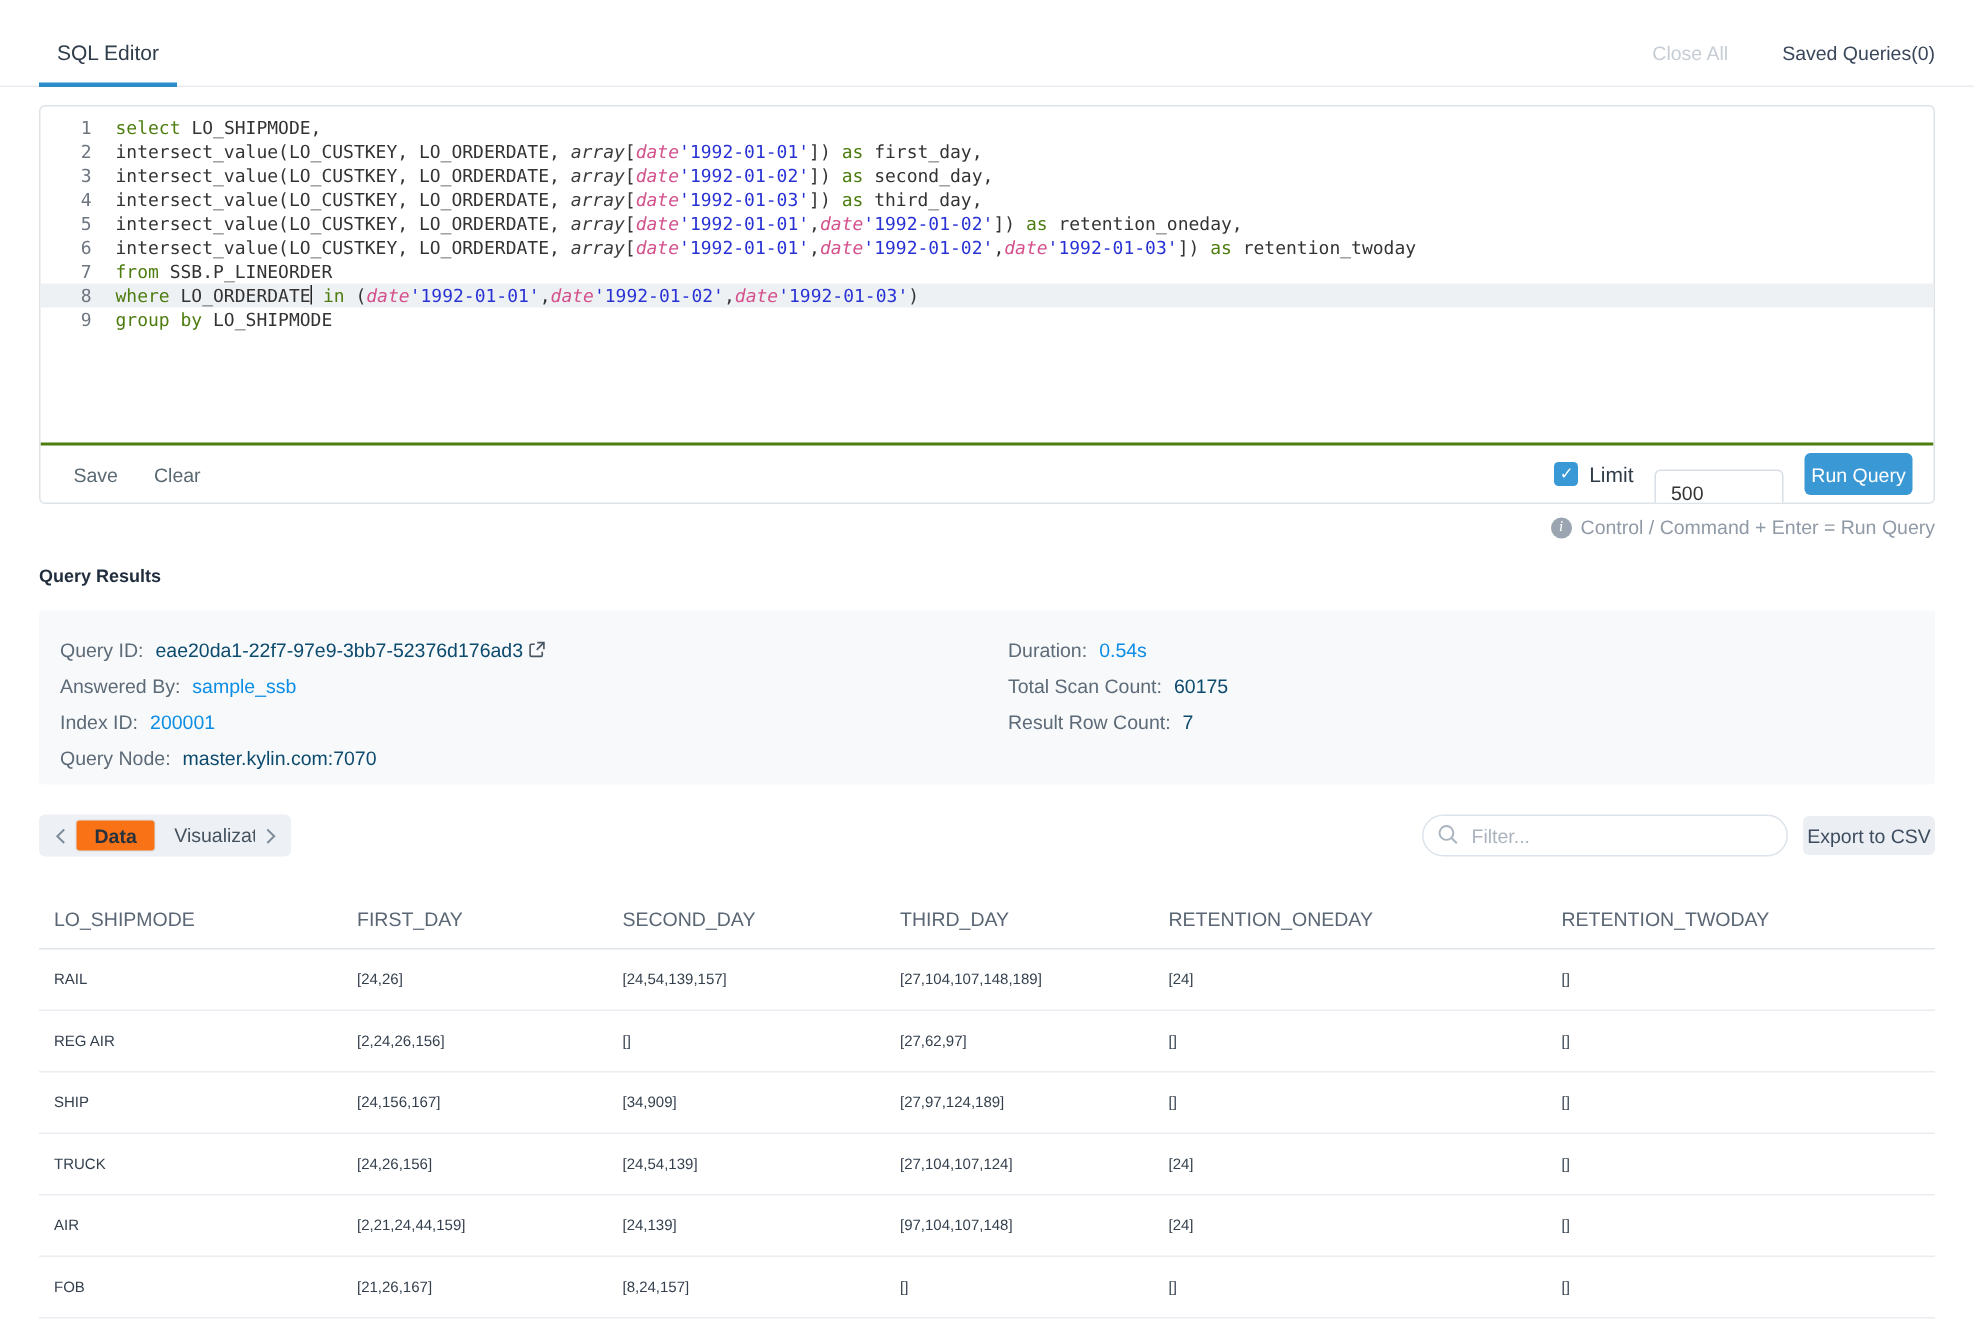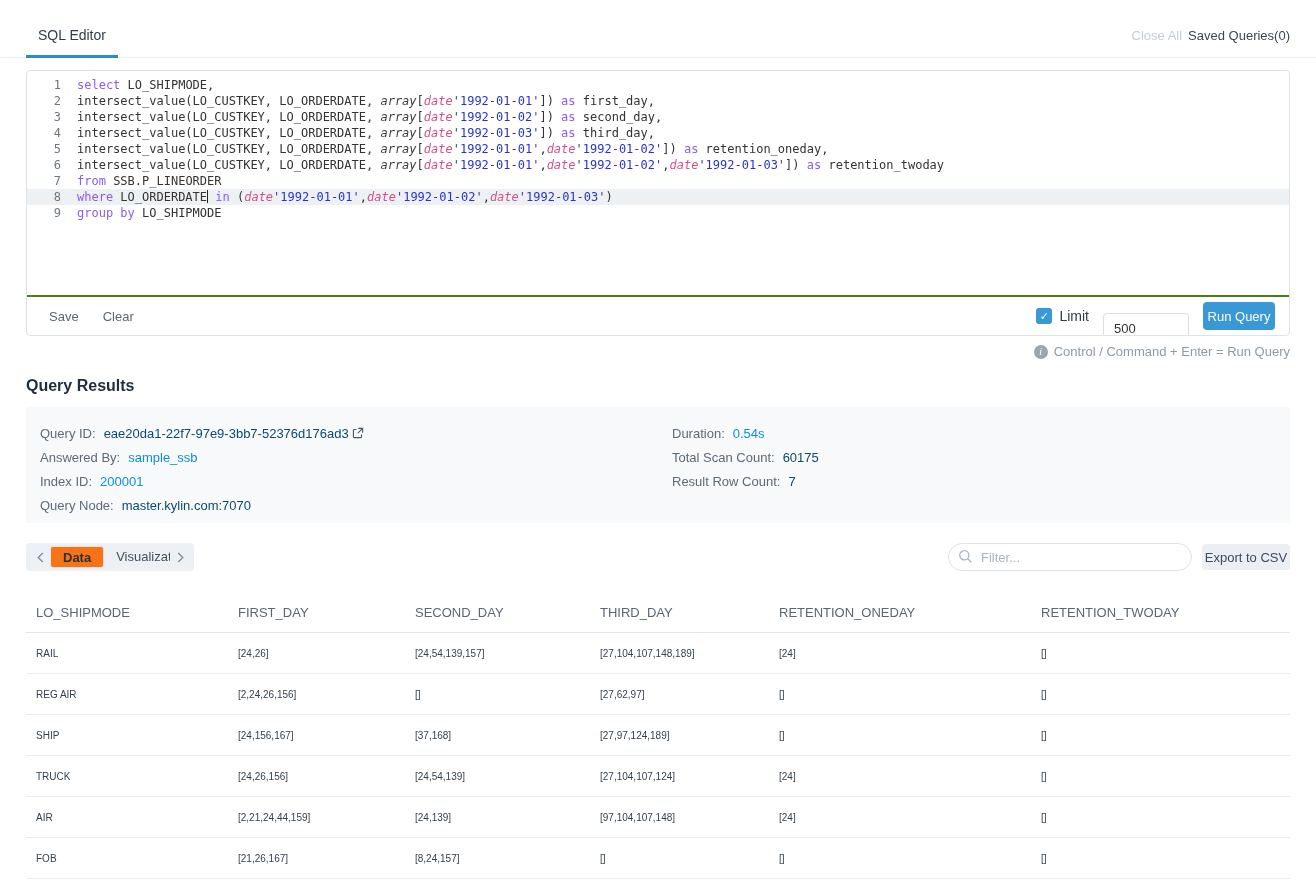--- a/index.html
+++ b/index.html
@@ -7,37 +7,37 @@
     font-family:"Liberation Sans", sans-serif; color:#323e4a; }
 
   .page { width:1316px; height:893px; position:relative; }
 
   
   .tabbar { height:58px; padding:0 26px; display:flex; align-items:flex-end;
     justify-content:space-between; border-bottom:1px solid #e9edf1; position:relative; }
   .tab { padding:0 12px 14px 12px; font-size:14px; color:#303d4a; position:relative; cursor:pointer; }
   .tab.active::after { content:""; position:absolute; left:0; right:0; bottom:-1px;
     height:3px; background:#2b8cca; }
-  .tabbar-right { display:flex; gap:6px; padding-bottom:14px; font-size:13px; align-items:flex-start; }
+  .tabbar-right { display:flex; gap:36px; padding-bottom:14px; font-size:13px; align-items:flex-start; }
   .close-all { color:#c6cdd5; cursor:default; }
   .saved-queries { color:#39465a; cursor:pointer; }
 
   
   .editor { margin:12px 26px 0 26px; width:1264px; height:266px;
     border:1px solid #dee3e8; border-radius:4px; background:#fff; overflow:hidden;
     display:flex; flex-direction:column; }
   .code-area { height:226px; padding-top:6px; font-family:"DejaVu Sans Mono", monospace;
     font-size:12px; line-height:16px; overflow:hidden; }
   .code-line { display:flex; height:16px; white-space:pre; }
   .code-line.active { background:#eef1f4; }
   .gutter-num { width:44px; flex:0 0 44px; text-align:right; padding-right:10px;
     color:#6e7680; }
   .code-text { padding-left:6px; color:#333; }
   .tok-p { color:#333; }
-  .tok-k { color:#8b5cf6; }
+  .tok-k { color:#4d7c0f; }
   .tok-a { color:#3b3b3b; font-style:italic; }
   .tok-d { color:#d4508c; font-style:italic; }
   .tok-s { color:#2832d4; }
   .tok-cur { display:inline-block; width:1px; height:13px; background:#222; vertical-align:-2px; }
 
   .editor-toolbar { height:40px; border-top:2px solid #4d7c0f; display:flex;
     align-items:center; justify-content:space-between; padding:0 14px 0 22px; }
   .editor-toolbar .left { display:flex; gap:24px; font-size:13px; color:#5a6872; }
   .editor-toolbar .left span { cursor:pointer; }
   .editor-toolbar .right { display:flex; align-items:center; }
@@ -50,21 +50,21 @@
     border:none; border-radius:4px; font-size:13px; cursor:pointer; font-family:"Liberation Sans",sans-serif; }
 
   
   .hint-row { margin:8px 26px 0 26px; display:flex; justify-content:flex-end;
     align-items:center; gap:6px; font-size:13px; color:#8f9aa6; height:15px; }
   .info-icon { width:14px; height:14px; border-radius:50%; background:#9aa5b1; color:#fff;
     font-size:10px; line-height:14px; text-align:center; font-style:italic;
     font-family:"Liberation Serif", serif; flex:0 0 14px; }
 
   
-  .results-title { margin:18px 26px 0 26px; font-size:16px; font-weight:bold; color:#1f2d3d; height:19px; }
+  .results-title { margin:18px 26px 0 26px; font-size:12px; font-weight:bold; color:#1f2d3d; height:19px; }
 
   .info-panel { margin:11px 26px 0 26px; width:1264px; height:116px; background:#f7f9fa;
     border-radius:2px; padding:14px 14px 0 14px; display:flex; font-size:13px; }
   .info-col-left { width:632px; }
   .info-col-right { flex:1; }
   .info-row { height:24px; display:flex; align-items:center; }
   .info-label { color:#5d6a77; margin-right:8px;text-align:right; }
   .info-value { color:#0c4a6e; }
   .info-link { color:#0d8de5; cursor:pointer; text-decoration:none; }
   .ext-link { margin-left:3px; display:inline-flex; cursor:pointer; }
@@ -242,21 +242,21 @@
           <div class="t-cell">REG AIR</div>
           <div class="t-cell">[2,24,26,156]</div>
           <div class="t-cell">[]</div>
           <div class="t-cell">[27,62,97]</div>
           <div class="t-cell">[]</div>
           <div class="t-cell">[]</div>
         </div>
         <div class="t-row t-body-row">
           <div class="t-cell">SHIP</div>
           <div class="t-cell">[24,156,167]</div>
-          <div class="t-cell">[37,168]</div>
+          <div class="t-cell">[34,909]</div>
           <div class="t-cell">[27,97,124,189]</div>
           <div class="t-cell">[]</div>
           <div class="t-cell">[]</div>
         </div>
         <div class="t-row t-body-row">
           <div class="t-cell">TRUCK</div>
           <div class="t-cell">[24,26,156]</div>
           <div class="t-cell">[24,54,139]</div>
           <div class="t-cell">[27,104,107,124]</div>
           <div class="t-cell">[24]</div>

